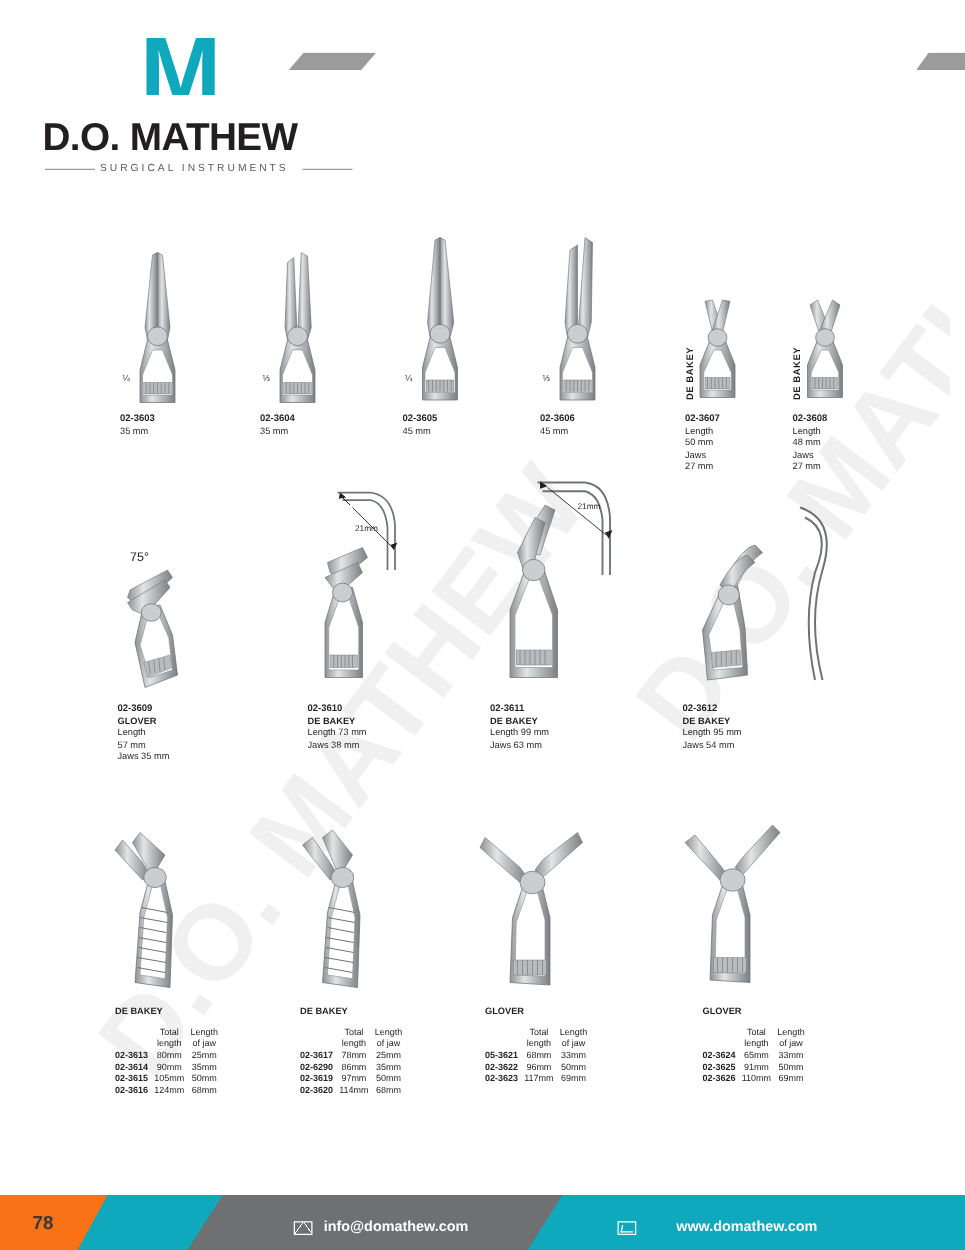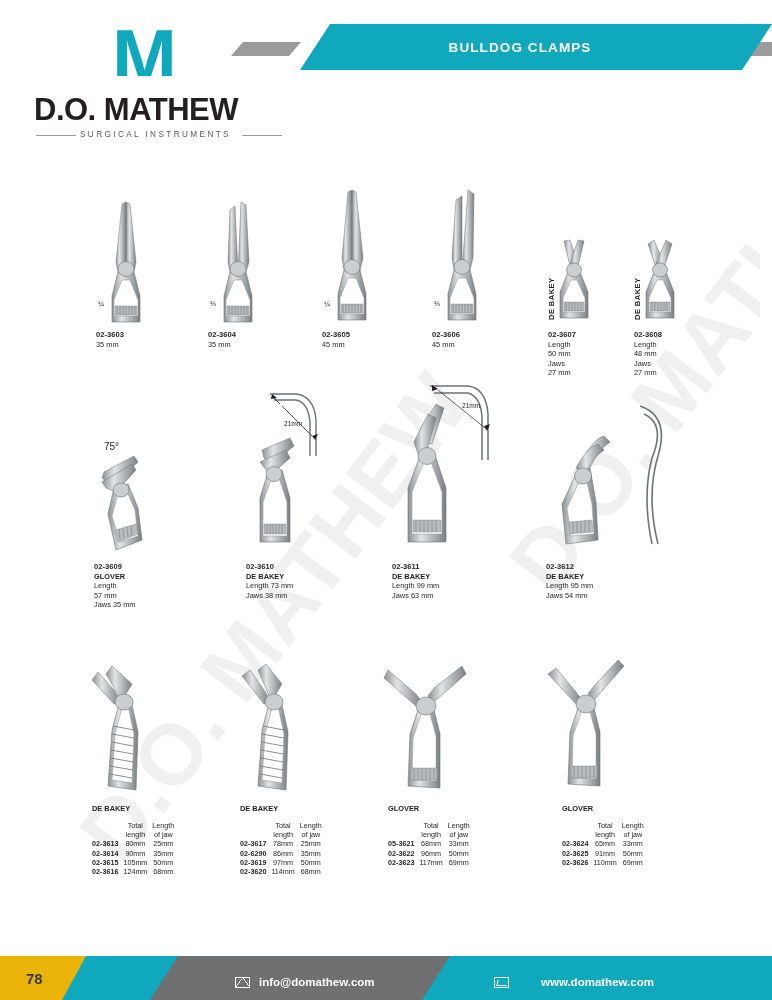--- a/index.html
+++ b/index.html
@@ -87,21 +87,21 @@
   .footer-bg {
     position:absolute; bottom: 0; left: 0; width: 772px; height: 44px; background: #0fa8bd;
   }
   .footer-grey {
     position:absolute; bottom: 0; left: 150px; width: 300px; height: 44px;
     background: #6f7072;
     clip-path: polygon(28px 0, 300px 0, 272px 44px, 0 44px);
   }
   .page-num-box {
     position:absolute; bottom: 0; left: 0; width: 86px; height: 44px;
-    background: #eab308;
+    background: #f97316;
     clip-path: polygon(0 0, 86px 0, 62px 44px, 0 44px);
     display:flex; align-items:center; padding-left: 26px;
     font-size: 15px; font-weight: bold; color: #3a3a3a;
   }
   .footer-item {
     position: absolute; bottom: 12px; display:flex; align-items:center; gap: 9px;
     color:#fff; font-size: 11.5px; font-weight: bold;
   }
   .fi-mail { left: 208px; margin-left: 27px; }
   .fi-web { left: 494px; gap: 32px; }
@@ -147,24 +147,20 @@
 
   .angle-note { position:absolute; font-size: 10px; color:#231f20; }
   .dim-note { position:absolute; font-size: 6.6px; color:#231f20; }
 </style>
 </head>
 <body>
 
 <div class="header">
   <div class="hdr-slash-grey-a"></div>
   <div class="hdr-slash-grey-b"></div>
-  <div class="hdr-bar-wrap">
-    <div class="hdr-bar"></div>
-    <div class="hdr-title">BULLDOG CLAMPS</div>
-  </div>
 
   <div class="logo">
     <div class="logo-m">M</div>
     <div class="logo-m-bar"></div>
     <div class="logo-name">D.O. MATHEW</div>
     <div class="logo-sub-line-l"></div>
     <div class="logo-sub-line-r"></div>
     <div class="logo-sub">SURGICAL INSTRUMENTS</div>
   </div>
 </div>

